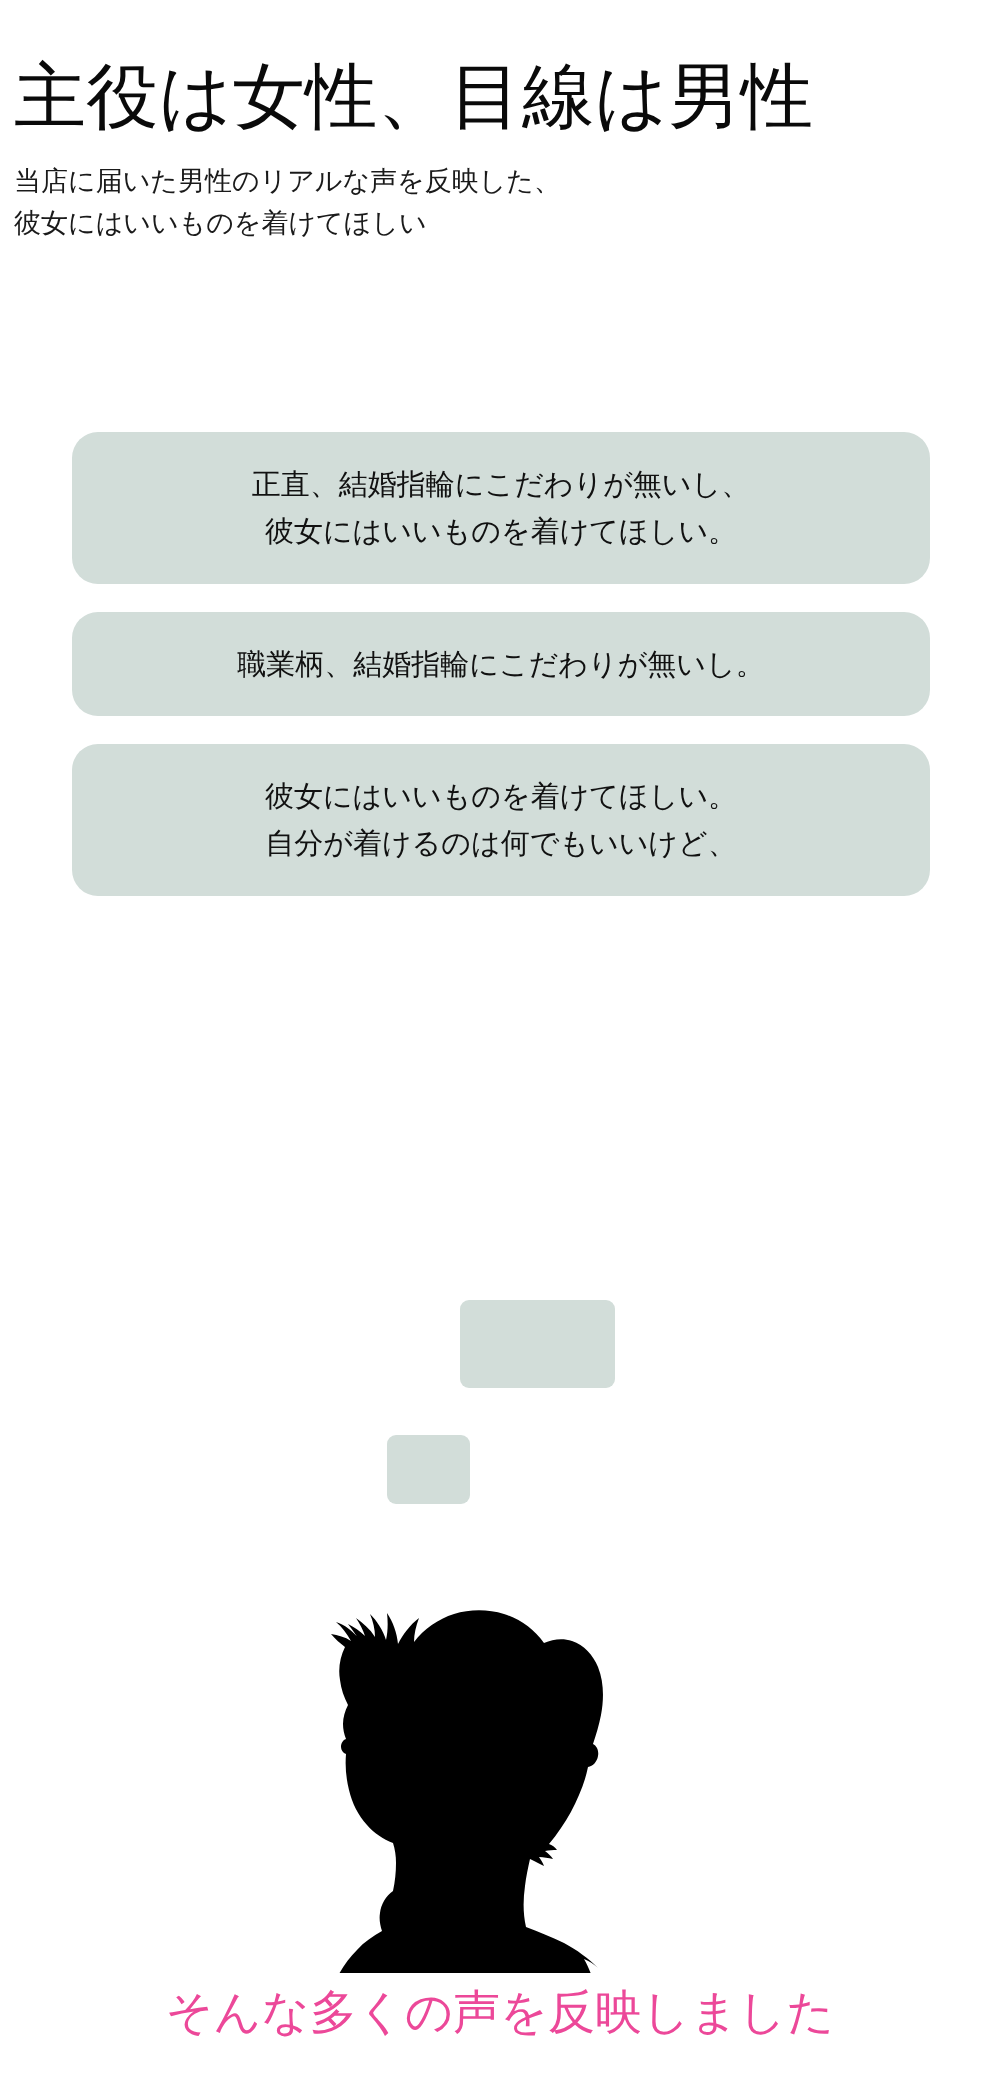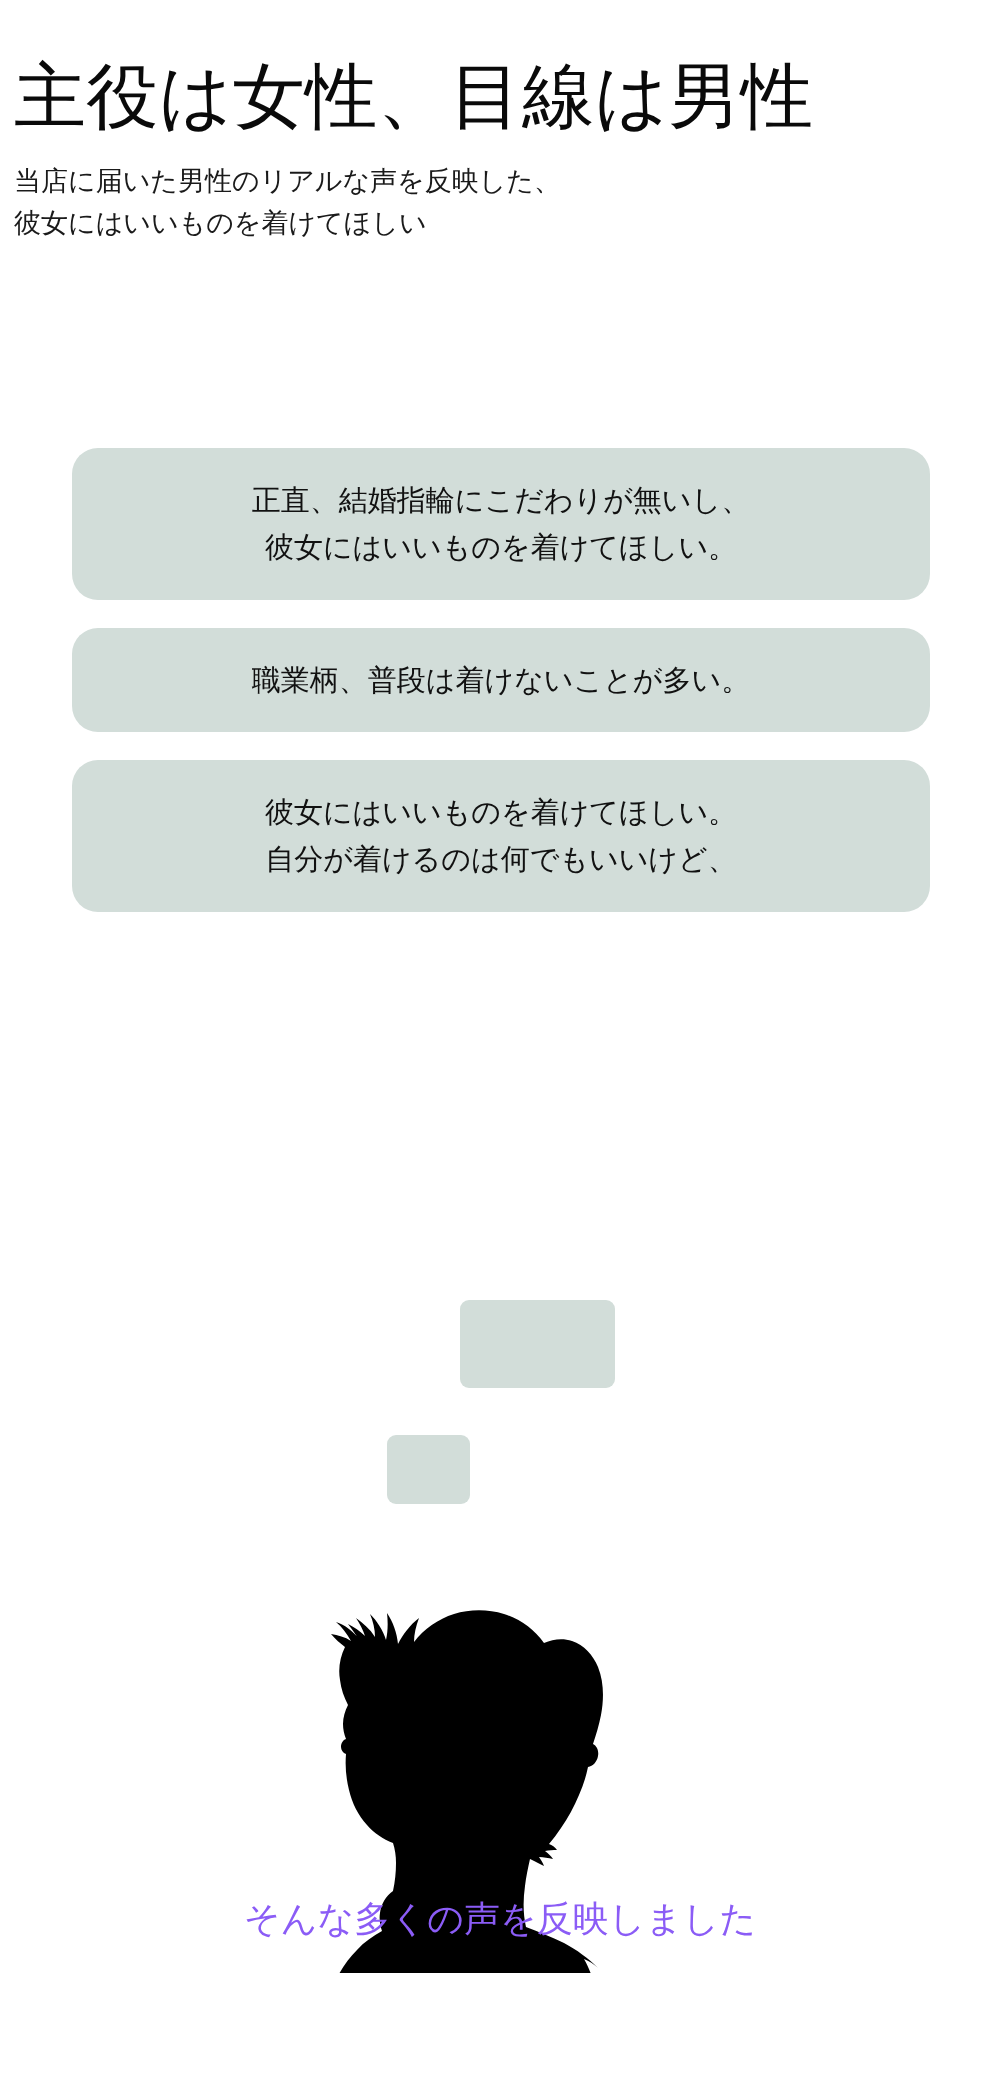--- a/index.html
+++ b/index.html
@@ -50,21 +50,21 @@
     color: #1a1a1a;
   }
   .page-subtitle .sub-line {
     display: block;
   }
 
   
   .quotes {
     position: absolute;
     left: 72px;
-    top: 448px;
+    top: 432px;
     width: 858px;
   }
   .quote-card {
     box-sizing: border-box;
     width: 858px;
     background: #d2ddd9;
     border-radius: 26px;
     display: flex;
     flex-direction: column;
     align-items: center;
@@ -114,26 +114,26 @@
   .silhouette svg {
     display: block;
     width: 100%;
     height: 100%;
   }
 
   
   .footer-caption {
     position: absolute;
     left: 0;
-    top: 1896px;
+    top: 1983px;
     width: 1000px;
     text-align: center;
-    font-size: 36px;
+    font-size: 47px;
     line-height: 1.25;
-    color: #8b5cf6;
+    color: #ec4899;
     white-space: nowrap;
   }
 </style>
 </head>
 <body>
 
 <div id="page">
 
   <div class="header">
     <h1 class="page-title">主役は女性、目線は男性</h1>
@@ -144,21 +144,21 @@
   </div>
 
   <div class="quotes">
 
     <div class="quote-card h-tall">
       <span class="quote-line">正直、結婚指輪にこだわりが無いし、</span>
       <span class="quote-line">彼女にはいいものを着けてほしい。</span>
     </div>
 
     <div class="quote-card h-short">
-      <span class="quote-line">職業柄、普段は着けないことが多い。</span>
+      <span class="quote-line">職業柄、結婚指輪にこだわりが無いし。</span>
     </div>
 
     <div class="quote-card h-tall">
       <span class="quote-line">彼女にはいいものを着けてほしい。</span>
       <span class="quote-line">自分が着けるのは何でもいいけど、</span>
     </div>
 
 
   </div>
 

